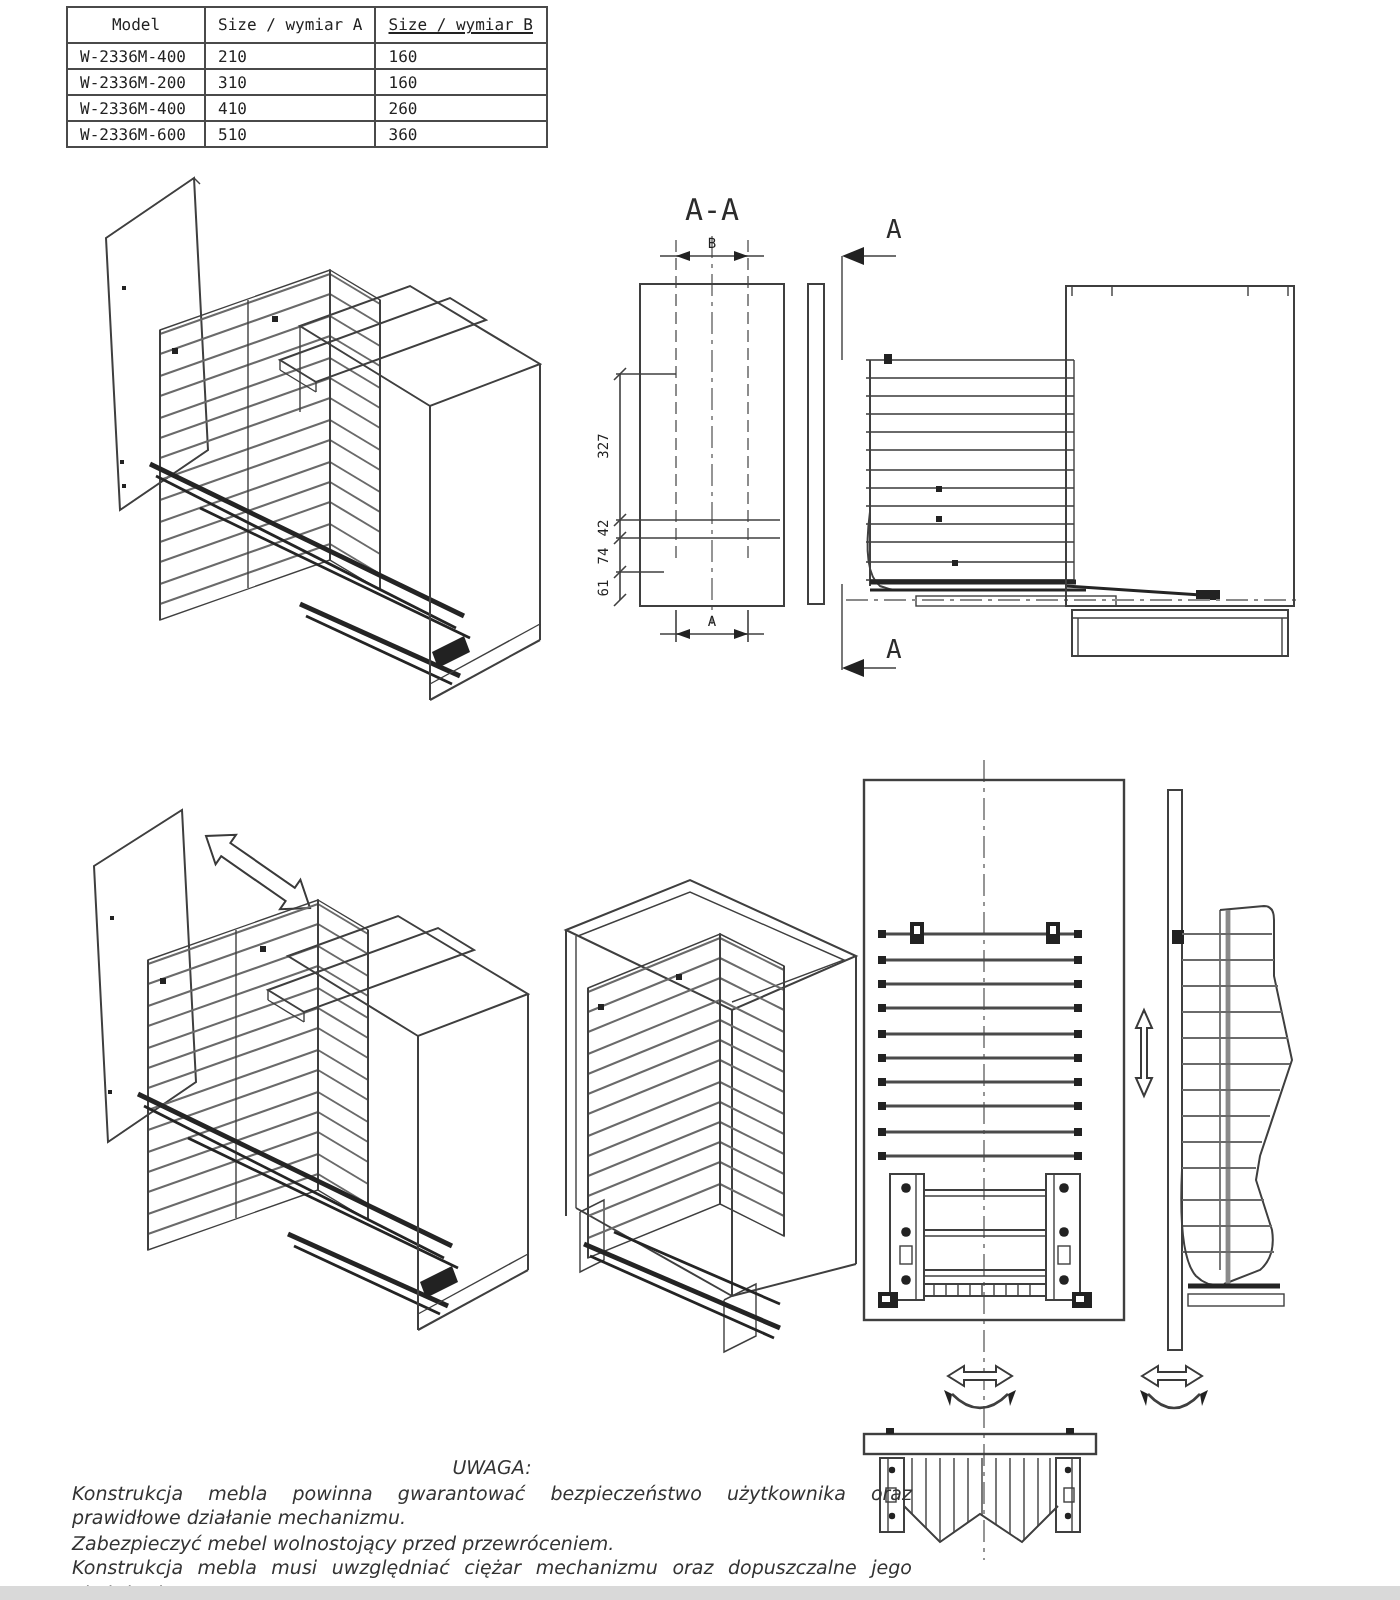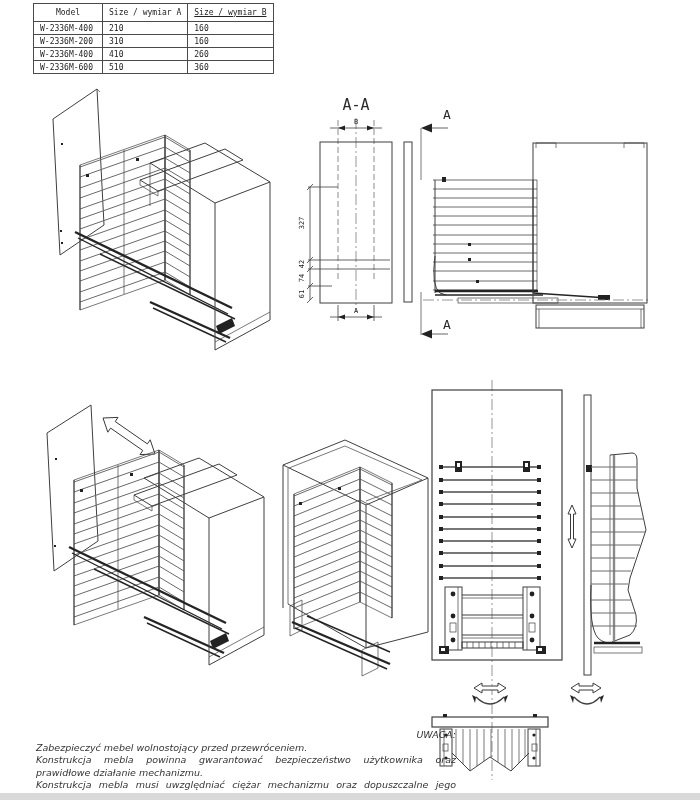--- a/index.html
+++ b/index.html
@@ -26,21 +26,21 @@
   .dimtxt{font-family:"DejaVu Sans Mono",monospace;font-size:7px;fill:#222;}
   .bigtxt{font-family:"DejaVu Sans Mono",monospace;font-size:15px;fill:#2c2c2c;}
   .midtxt{font-family:"DejaVu Sans Mono",monospace;font-size:13px;fill:#2c2c2c;}
   .blk{fill:#222;stroke:none;}
   .whitearrow{fill:#ffffff;stroke:#3a3a3a;stroke-width:1;}
   .spine{stroke:#8a8a8a;stroke-width:2.4;fill:none;}
   
   .notes{position:absolute;left:36px;top:729px;width:420px;
          font-family:"DejaVu Sans",sans-serif;font-style:italic;
          font-size:9.5px;line-height:1.32;color:#333;text-align:justify;}
-  .notes .nh{text-align:right;}
+  .notes .nh{text-align:center;}
   .bottom-strip{position:absolute;left:0;bottom:0;width:700px;height:7px;background:#d9d9d9;}
 </style>
 </head>
 <body>
 
 <div class="page">
 
   <table class="dim-table">
     <tbody>
         <tr>
@@ -523,20 +523,20 @@
     <polygon class="whitearrow" points="11,308 19,303 19,306 33,306 33,303 41,308 33,313 33,310 19,310 19,313"></polygon>
     <g>
       <path class="ln" d="M14,317 Q27,331 40,317" style="stroke-width:1.3"></path>
       <polygon class="blk" points="14,317 10,315 13,323"></polygon>
       <polygon class="blk" points="40,317 44,315 41,323"></polygon>
     </g>
   </svg>
 
   <div class="notes">
     <div class="nh">UWAGA:</div>
+    <div>Konstrukcja mebla powinna gwarantować bezpieczeństwo użytkownika oraz prawidłowe działanie mechanizmu.</div>
     <div>Zabezpieczyć mebel wolnostojący przed przewróceniem.</div>
-    <div>Konstrukcja mebla powinna gwarantować bezpieczeństwo użytkownika oraz prawidłowe działanie mechanizmu.</div>
     <div>Konstrukcja mebla musi uwzględniać ciężar mechanizmu oraz dopuszczalne jego obciążenie.</div>
 
   </div>
 
   <div class="bottom-strip"></div>
 </div>
 
 </body></html>

